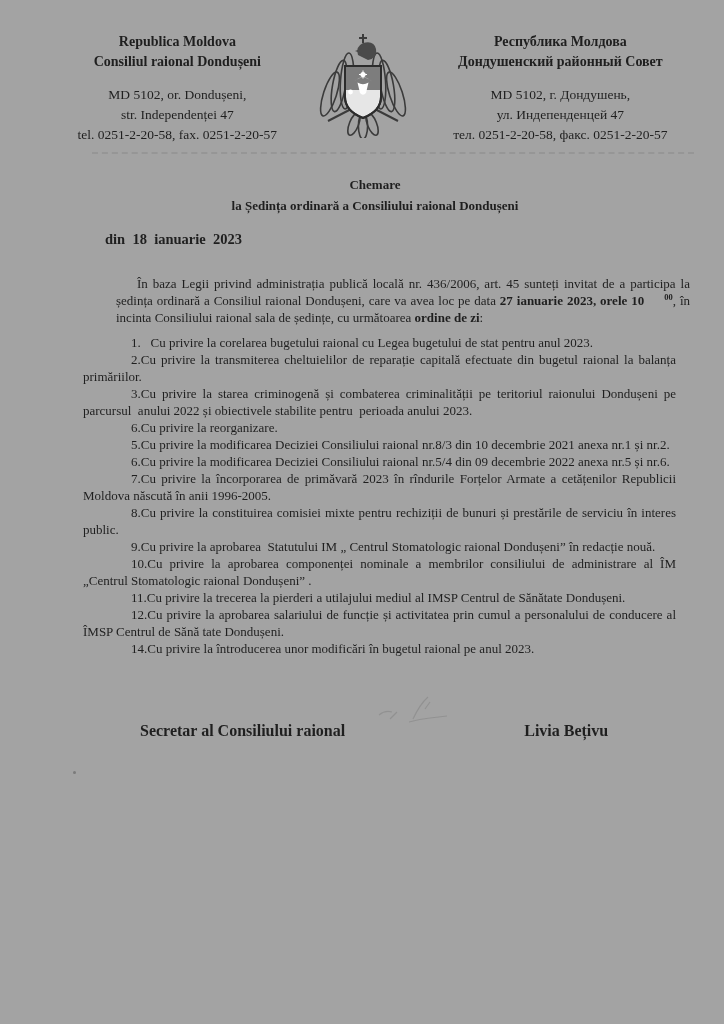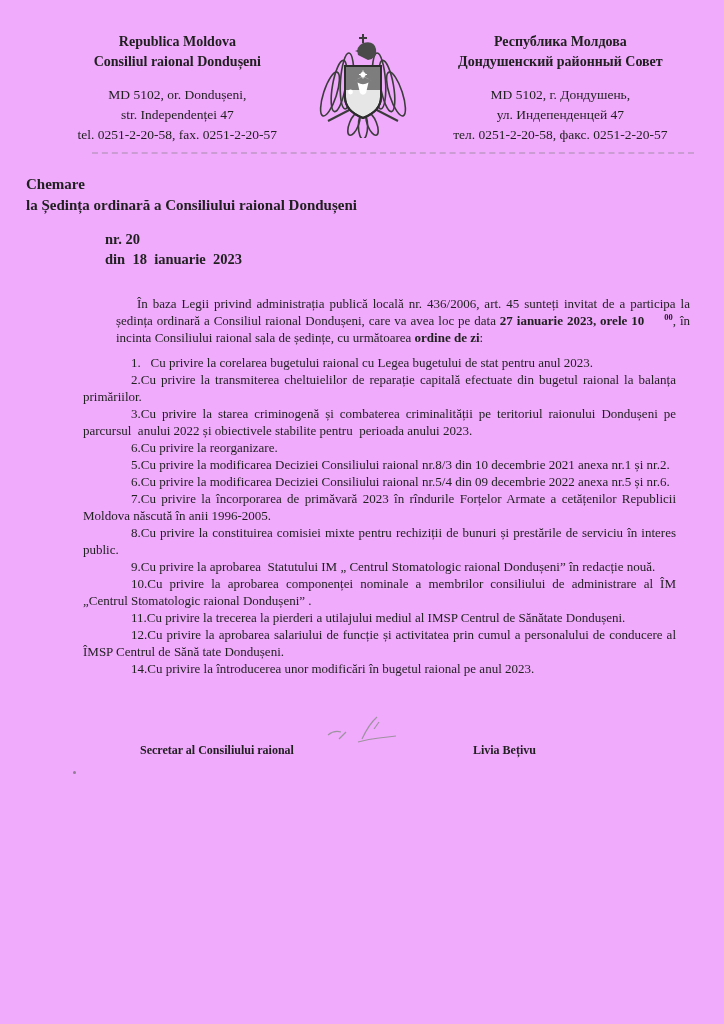--- a/index.html
+++ b/index.html
@@ -1,21 +1,21 @@
 <!DOCTYPE html>
 <html><head>
 <meta charset="utf-8">
 <style>
   html, body { margin: 0; padding: 0; background: #ffffff; }
   .page {
     position: relative;
     width: 724px;
     height: 1024px;
     margin: 0 auto;
-    background: #f0abfc;
+    background: #a3a3a3;
     font-family: "Liberation Serif", "DejaVu Serif", serif;
     color: #1f1f1f;
     overflow: hidden;
   }
   
   .letterhead {
     display: flex;
     align-items: flex-start;
     padding: 32px 24px 0 56px;
   }
@@ -25,24 +25,24 @@
   .lh-bold { font-weight: bold; font-size: 14px; }
   .lh-gap { height: 13px; }
   .emblem-wrap { width: 104px; margin: 0 4px 0 14px; flex: 0 0 auto; }
   .lh-divider {
     border: none;
     border-top: 2px dashed rgba(125,125,125,0.32);
     margin: 7px 30px 0 92px;
   }
   
   .doc-title-block {
-    text-align: left;
+    text-align: center;
     margin-top: 20px;
     font-weight: bold;
-    font-size: 15px;
+    font-size: 13px;
     line-height: 21px;
     padding-left: 26px;
   }
   .doc-meta {
     margin: 13px 0 0 105px;
     font-weight: bold;
     font-size: 14.5px;
     line-height: 20px;
   }
   
@@ -63,21 +63,21 @@
     margin: 0;
     text-indent: 48px;
     text-align: justify;
   }
   
   .signature-row {
     display: flex;
     align-items: flex-end;
     margin: 36px 0 0 57px;
   }
-  .sig-role, .sig-name { font-weight: bold; font-size: 12px; white-space: nowrap; }
+  .sig-role, .sig-name { font-weight: bold; font-size: 16px; white-space: nowrap; }
   .sig-scribble { margin: 0 0 10px 30px; flex: 0 0 auto; }
   .sig-name { margin-left: 49px; }
   
   .dot-artifact {
     position: absolute;
     left: 73px; top: 771px;
     width: 3px; height: 3px;
     border-radius: 50%;
     background: #6a6a6a;
     opacity: 0.7;
@@ -144,21 +144,20 @@
   </div>
 
   <hr class="lh-divider">
 
   <div class="doc-title-block">
     <div>Chemare</div>
     <div>la Ședința ordinară a Consiliului raional Dondușeni</div>
   </div>
 
   <div class="doc-meta">
-    <div>nr. 20</div>
     <div>din &nbsp;18 &nbsp;ianuarie &nbsp;2023</div>
   </div>
 
   <div class="body">
 
     <p class="intro"><span>În baza Legii privind administrația publică locală nr. 436/2006, art. 45 sunteți invitat de a participa la ședința ordinară a Consiliul raional Dondușeni, care va avea loc pe data </span><b>27 ianuarie 2023, orele 10</b><sup>00</sup><span>, în incinta Consiliului raional sala de ședințe, cu următoarea </span><b>ordine de zi</b><span>:</span></p>
 
     <div class="agenda">
       <p>1. &nbsp;&nbsp;Cu privire la corelarea bugetului raional cu Legea bugetului de stat pentru anul 2023.</p>
       <p>2.Cu privire la transmiterea cheltuielilor de reparație capitală efectuate din bugetul raional la balanța primăriilor.</p>

